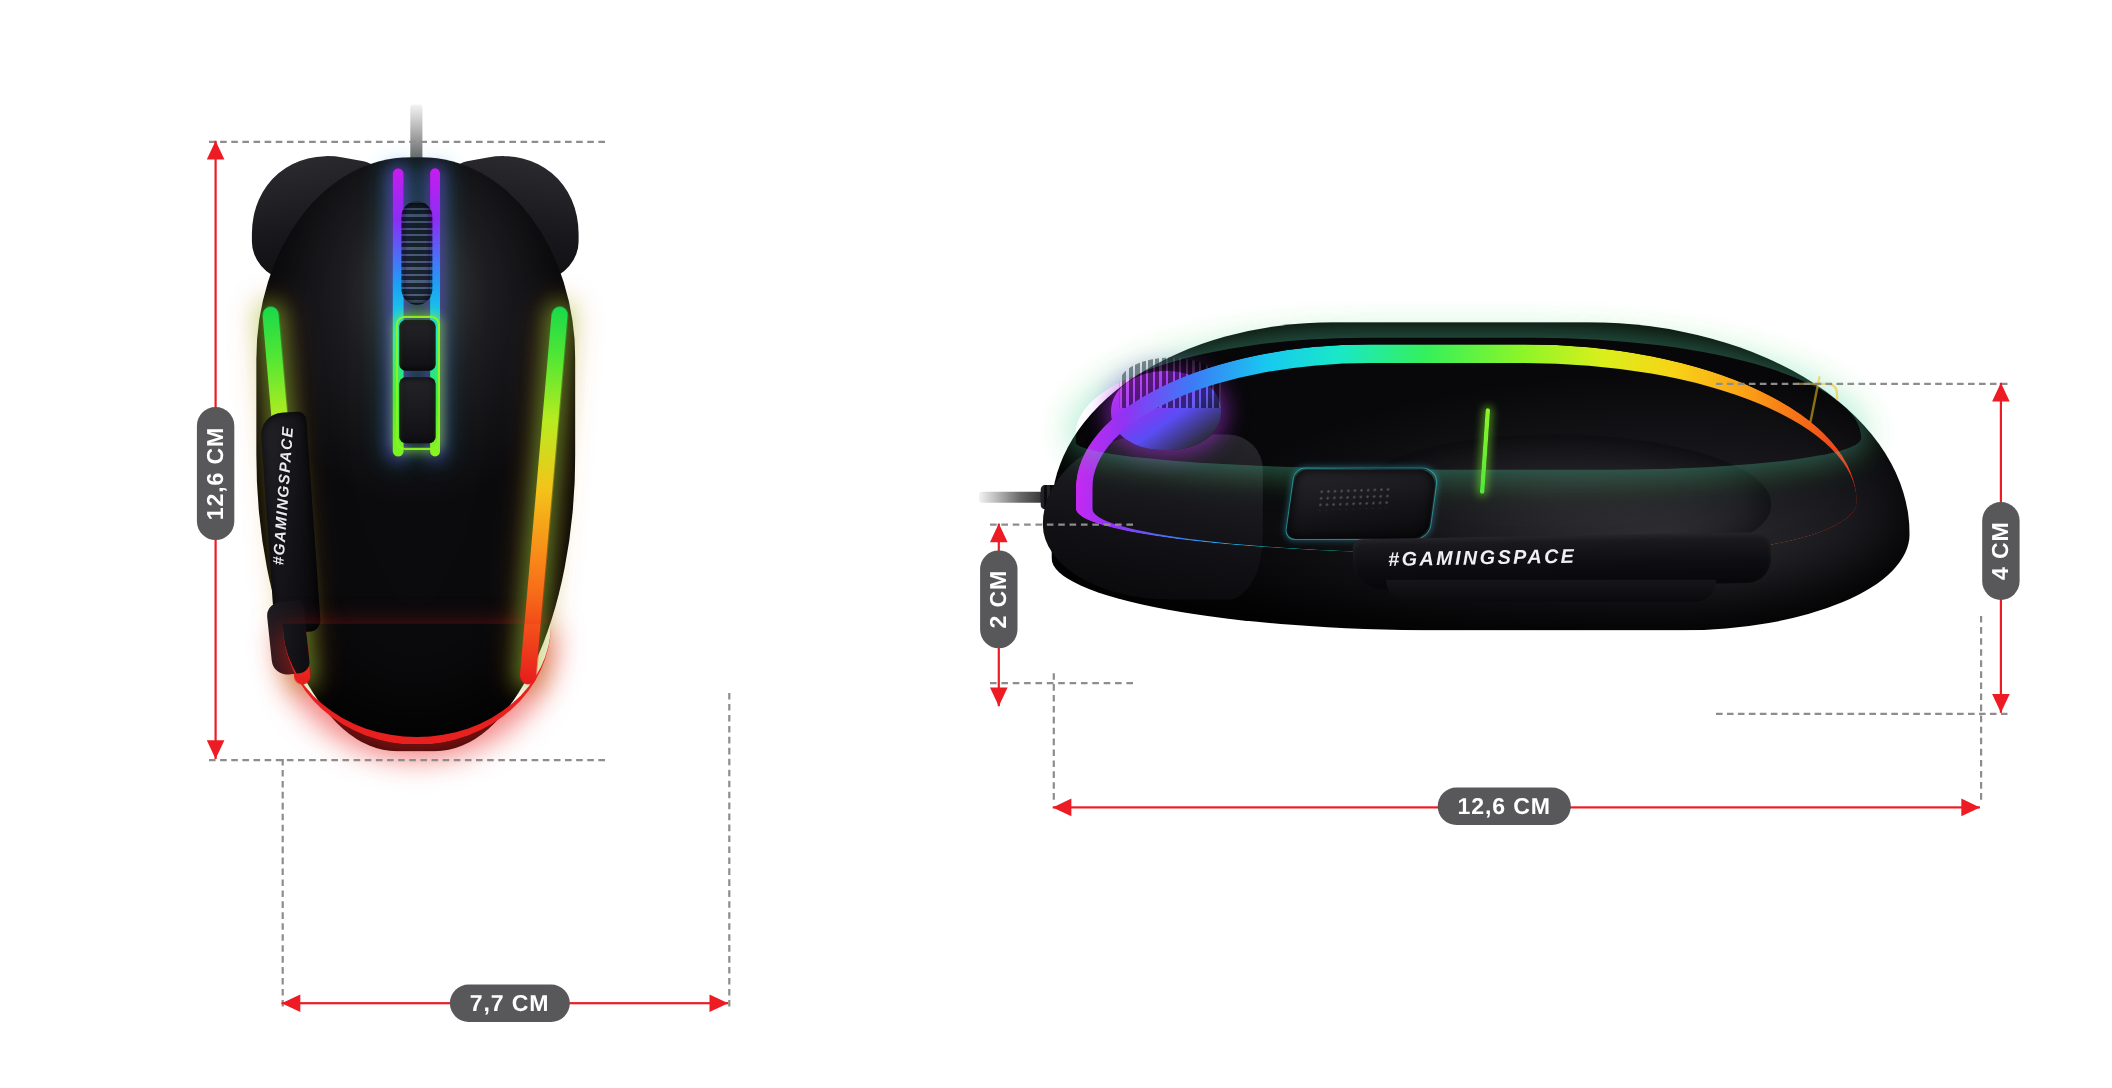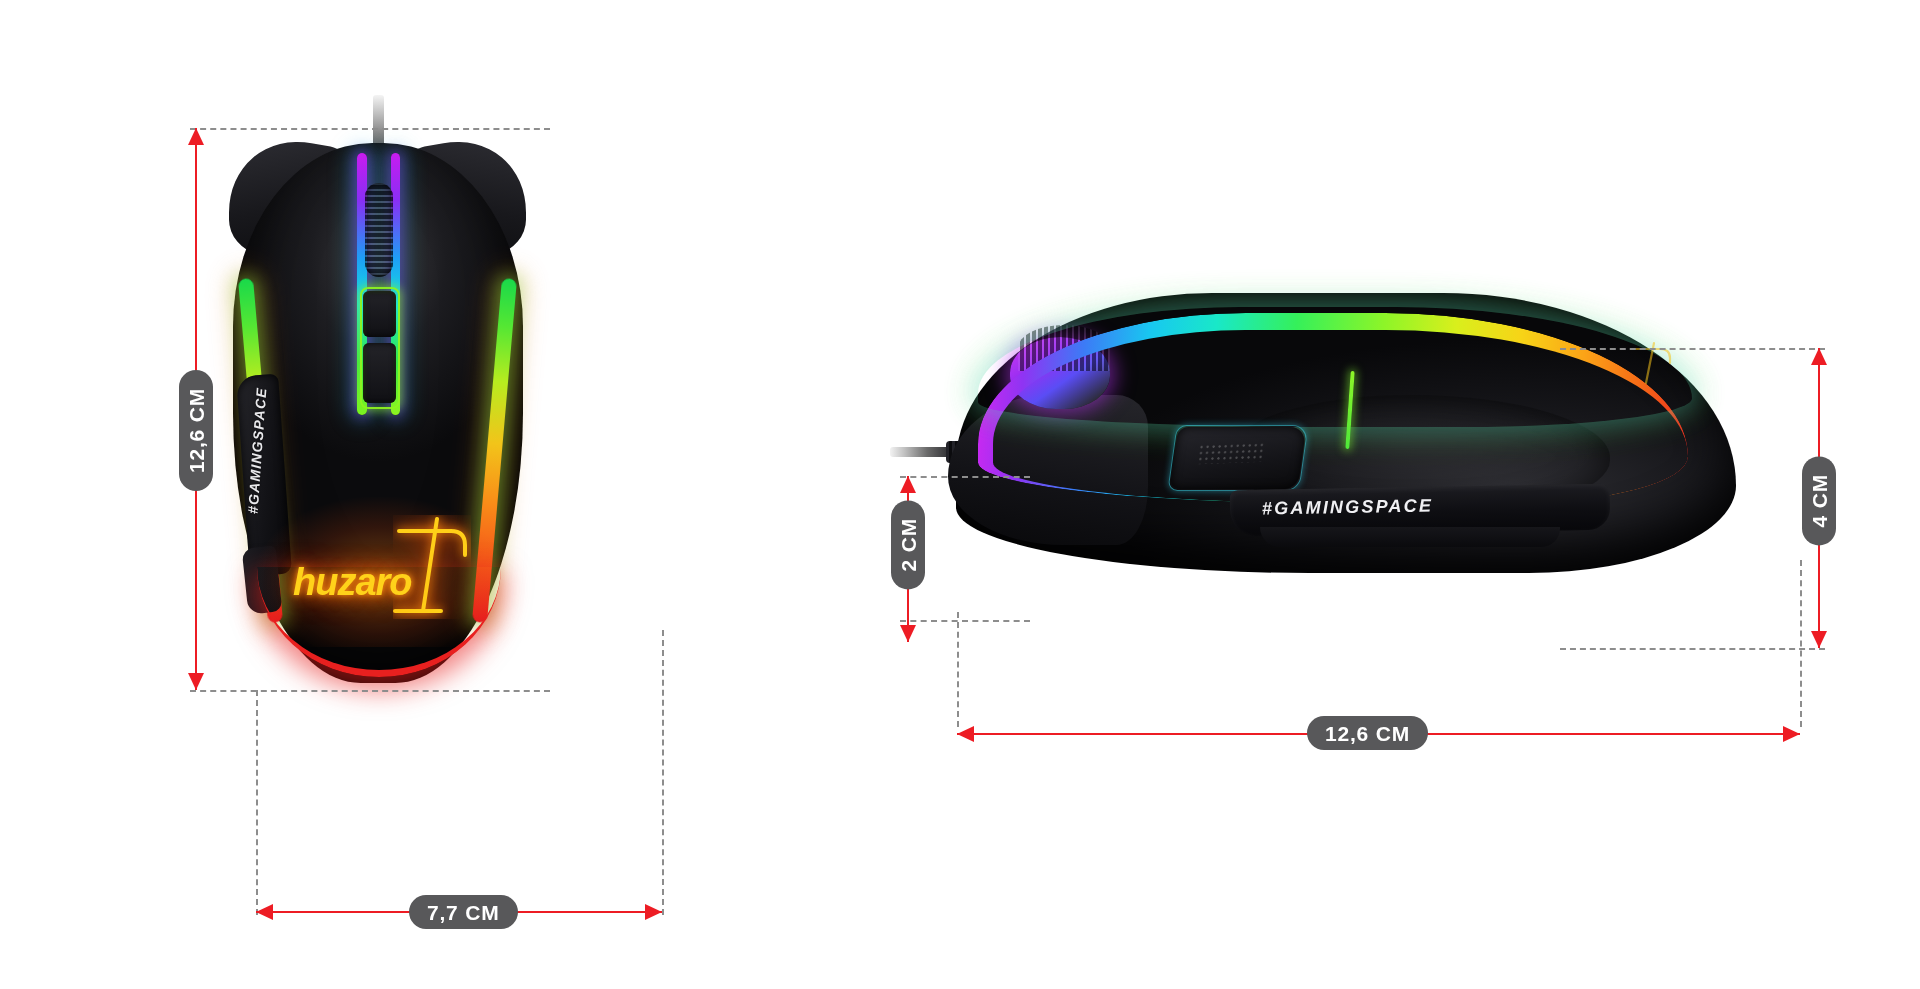--- a/index.html
+++ b/index.html
@@ -443,31 +443,20 @@
 
     <div class="tv-rgb-left"></div>
     <div class="tv-rgb-right"></div>
 
     <div class="tv-side-btn"></div>
     <div class="tv-side-btn2"></div>
     <div class="tv-side-text">#GAMINGSPACE</div>
 
     <div class="tv-bottom-glow"></div>
 
-    <div class="tv-logo">
-      <div class="tv-logo-glow"></div>
-      <svg class="tv-logo-mark" viewBox="0 0 78 104">
-        <g fill="none" stroke="#ffcf18" stroke-width="4" stroke-linecap="round" stroke-linejoin="round" style="filter: drop-shadow(0 0 5px #ff8a10) drop-shadow(0 0 12px #ff5a05);">
-          <path d="M6 16 L58 16 Q72 16 72 30 L72 40"></path>
-          <path d="M44 4 L30 96"></path>
-          <path d="M2 96 L48 96"></path>
-        </g>
-      </svg>
-      <div class="tv-logo-word">huzaro</div>
-    </div>
   </div>
 
   <div class="dash-h" style="left:190px; top:128px; width:360px;"></div>
   <div class="dash-h" style="left:190px; top:690px; width:360px;"></div>
   <div class="dim-line-v" style="left:195px; top:128px; height:562px;"></div>
   <div class="arrow up" style="left:188px; top:128px;"></div>
   <div class="arrow down" style="left:188px; top:673px;"></div>
   <div class="pill v" style="left:179px; top:370px;">12,6 CM</div>
 
   <div class="dash-v" style="left:256px; top:690px; height:225px;"></div>

